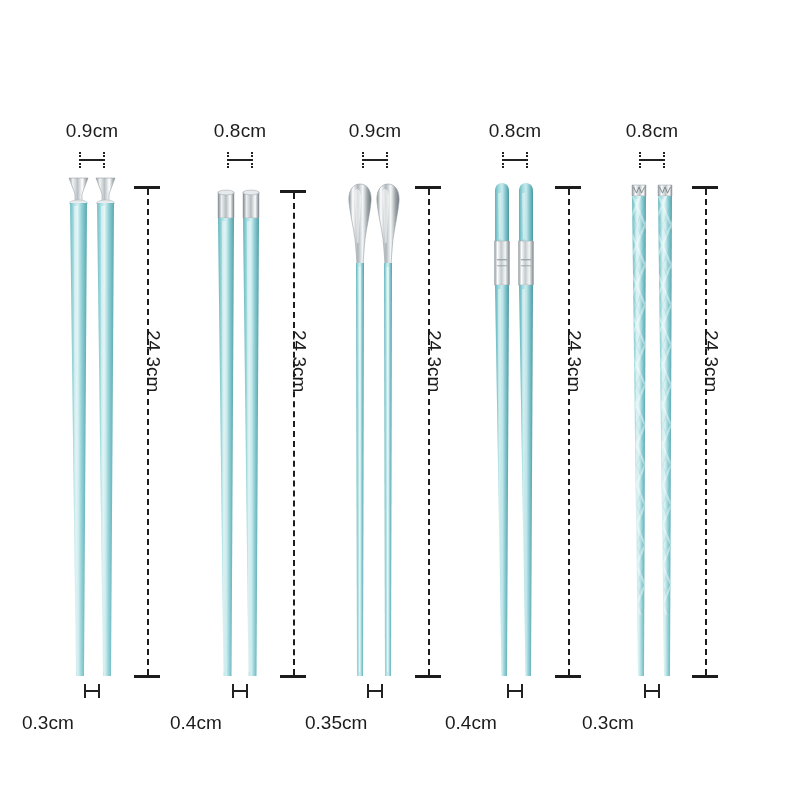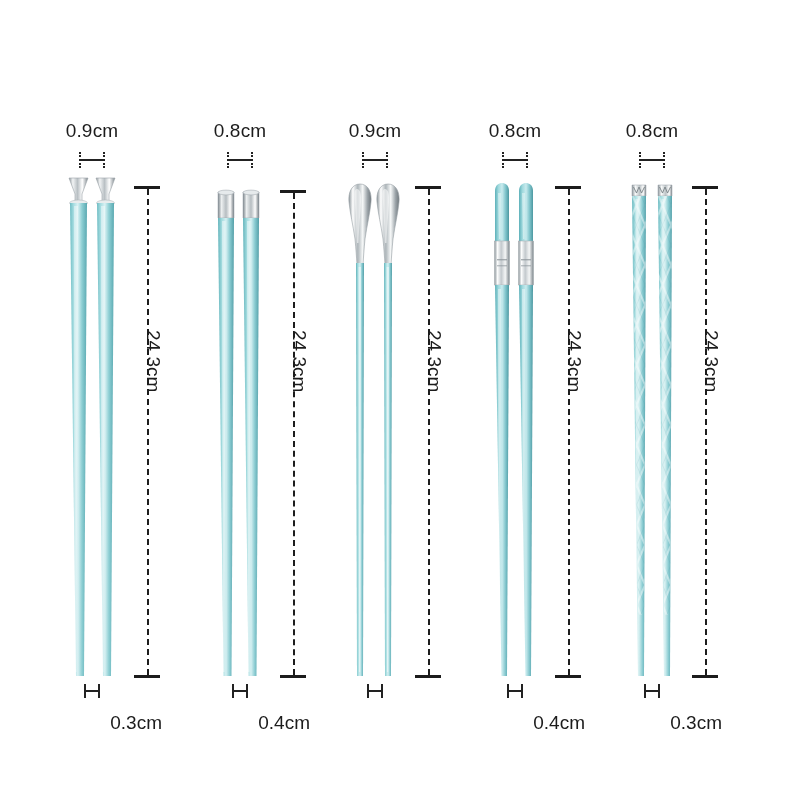--- a/index.html
+++ b/index.html
@@ -90,21 +90,21 @@
     border-left: 2px solid #222;
   }
   .caliper-bottom .tick.l { left: 50%; margin-left: -8px; }
   .caliper-bottom .tick.r { left: 50%; margin-left: 6px; }
 
   .bottom-label {
     position: absolute;
     top: 712px;
     left: 0;
     width: 140px;
-    text-align: right;
+    text-align: left;
     font-size: 19px;
     color: #1c1c1c;
     white-space: nowrap;
   }
 
   
   .vruler {
     position: absolute;
     width: 34px;
   }
@@ -322,20 +322,21 @@
       <span class="line"></span>
       <span class="cap bot"></span>
     </div>
     <div class="vlen-label" style="left:140px;top:330px;">24.3cm</div>
 
     <div class="caliper-bottom">
       <span class="tick l"></span>
       <span class="bar"></span>
       <span class="tick r"></span>
     </div>
+    <div class="bottom-label">0.35cm</div>
   </div>
 
   <div class="group" style="left:445px;width:140px;">
     <div class="top-label">0.8cm</div>
     <div class="caliper">
       <span class="tick l"></span>
       <span class="bar"></span>
       <span class="tick r"></span>
     </div>
 

